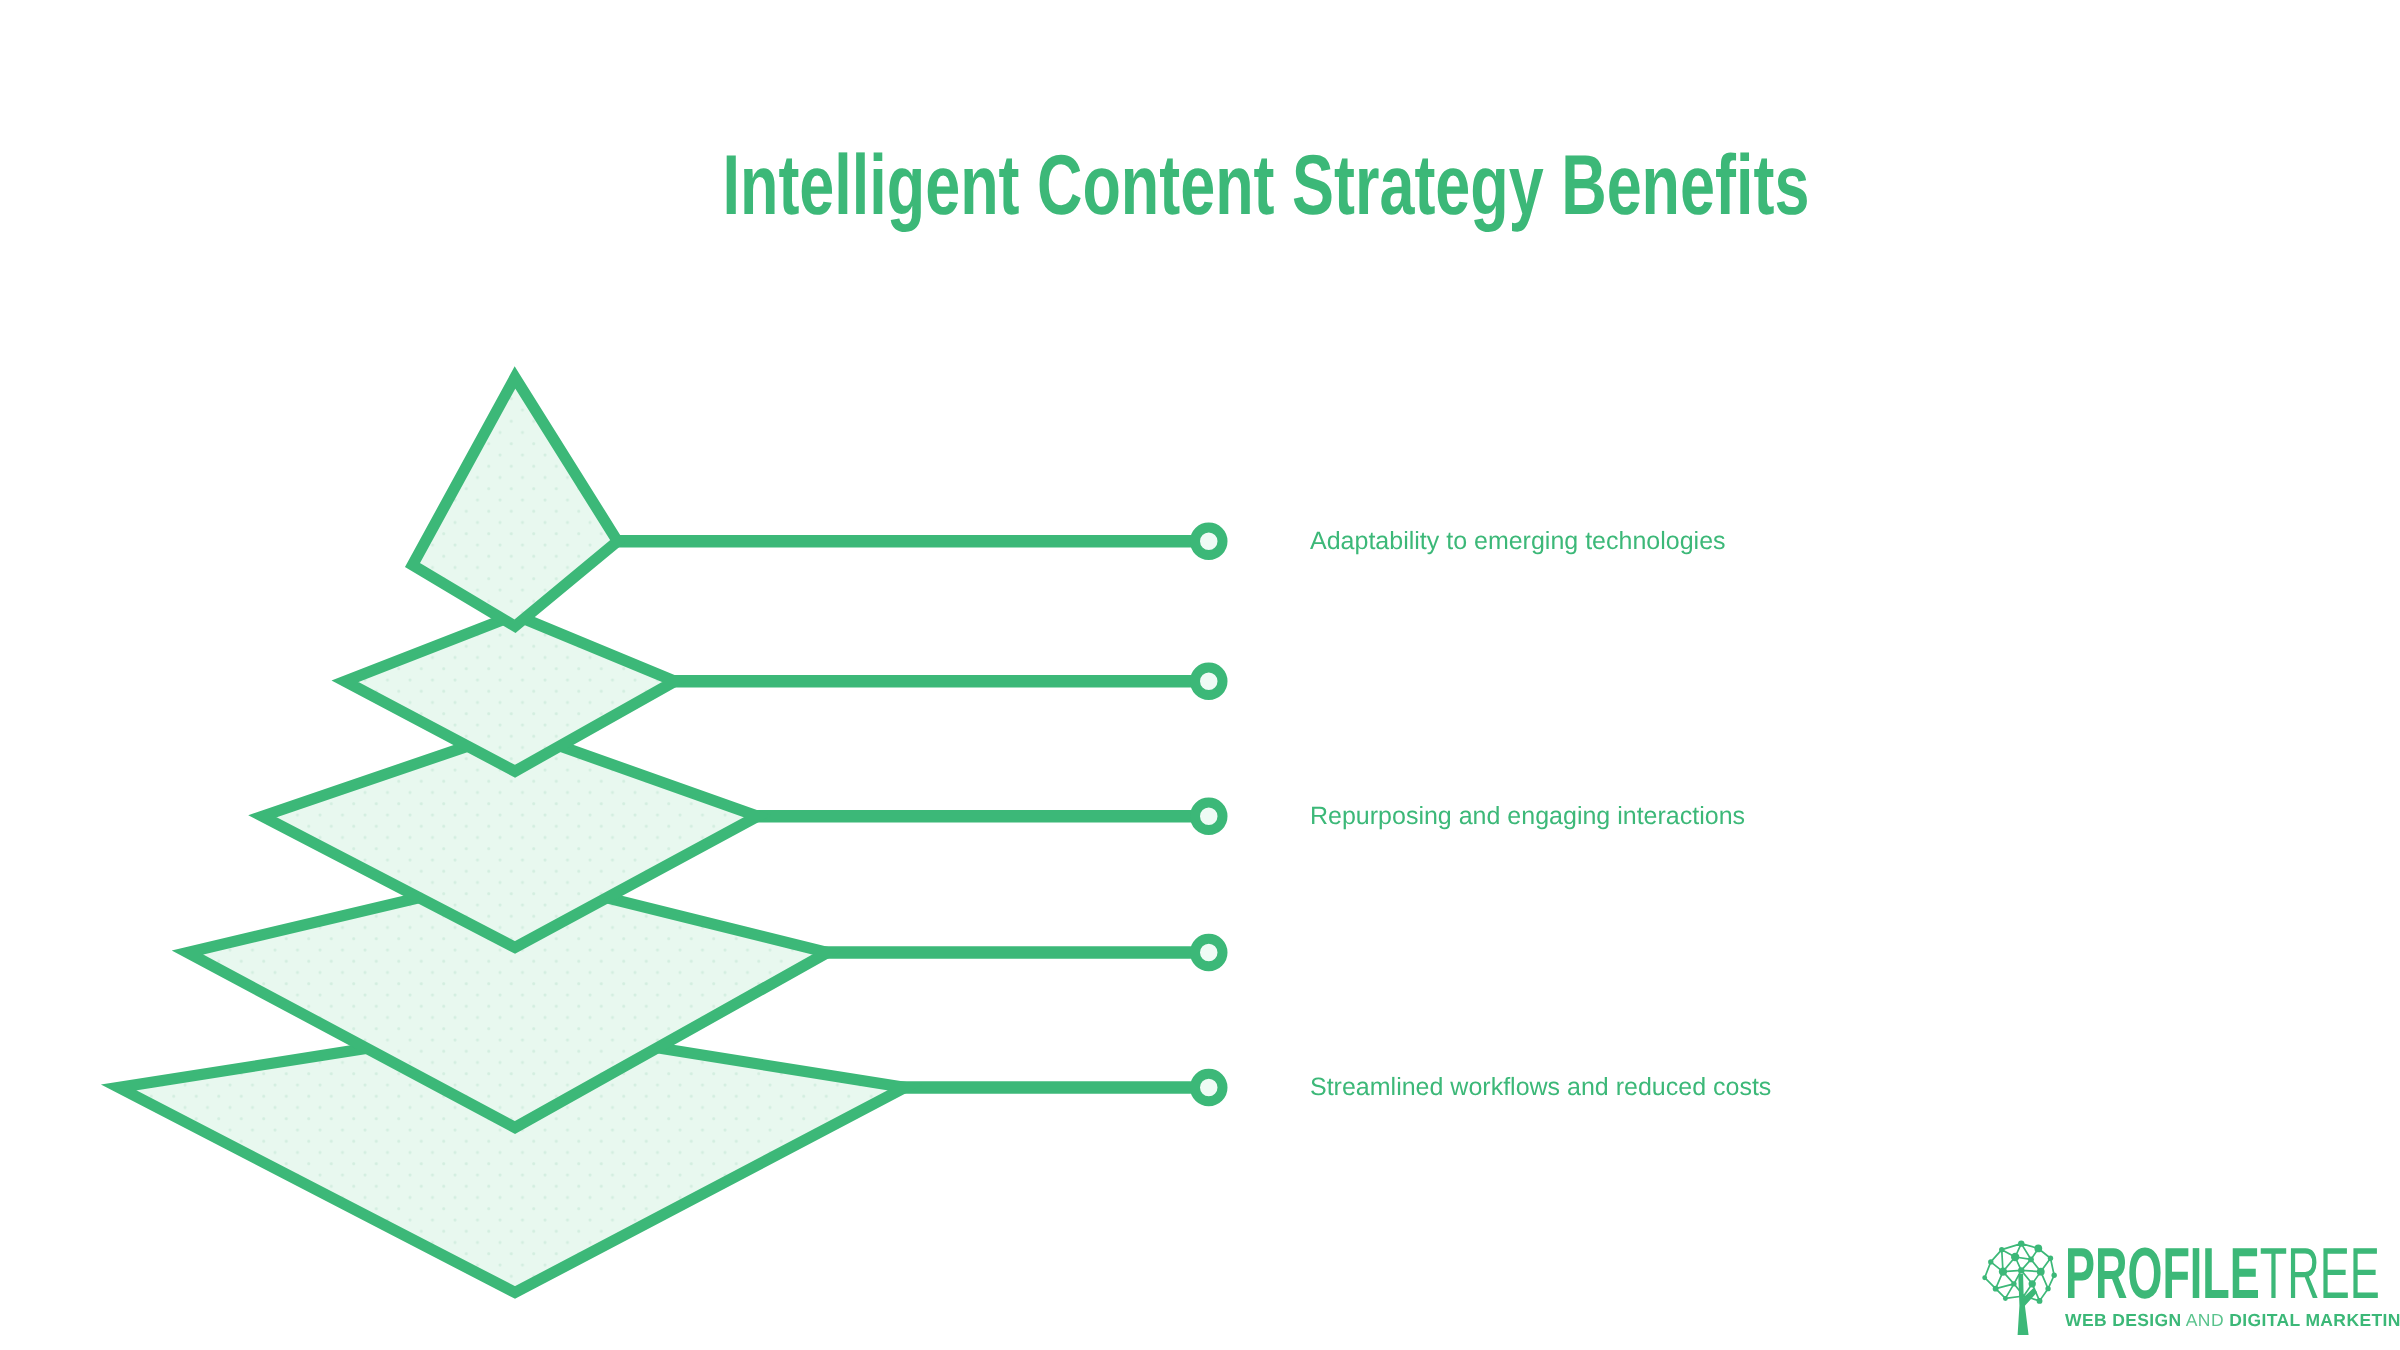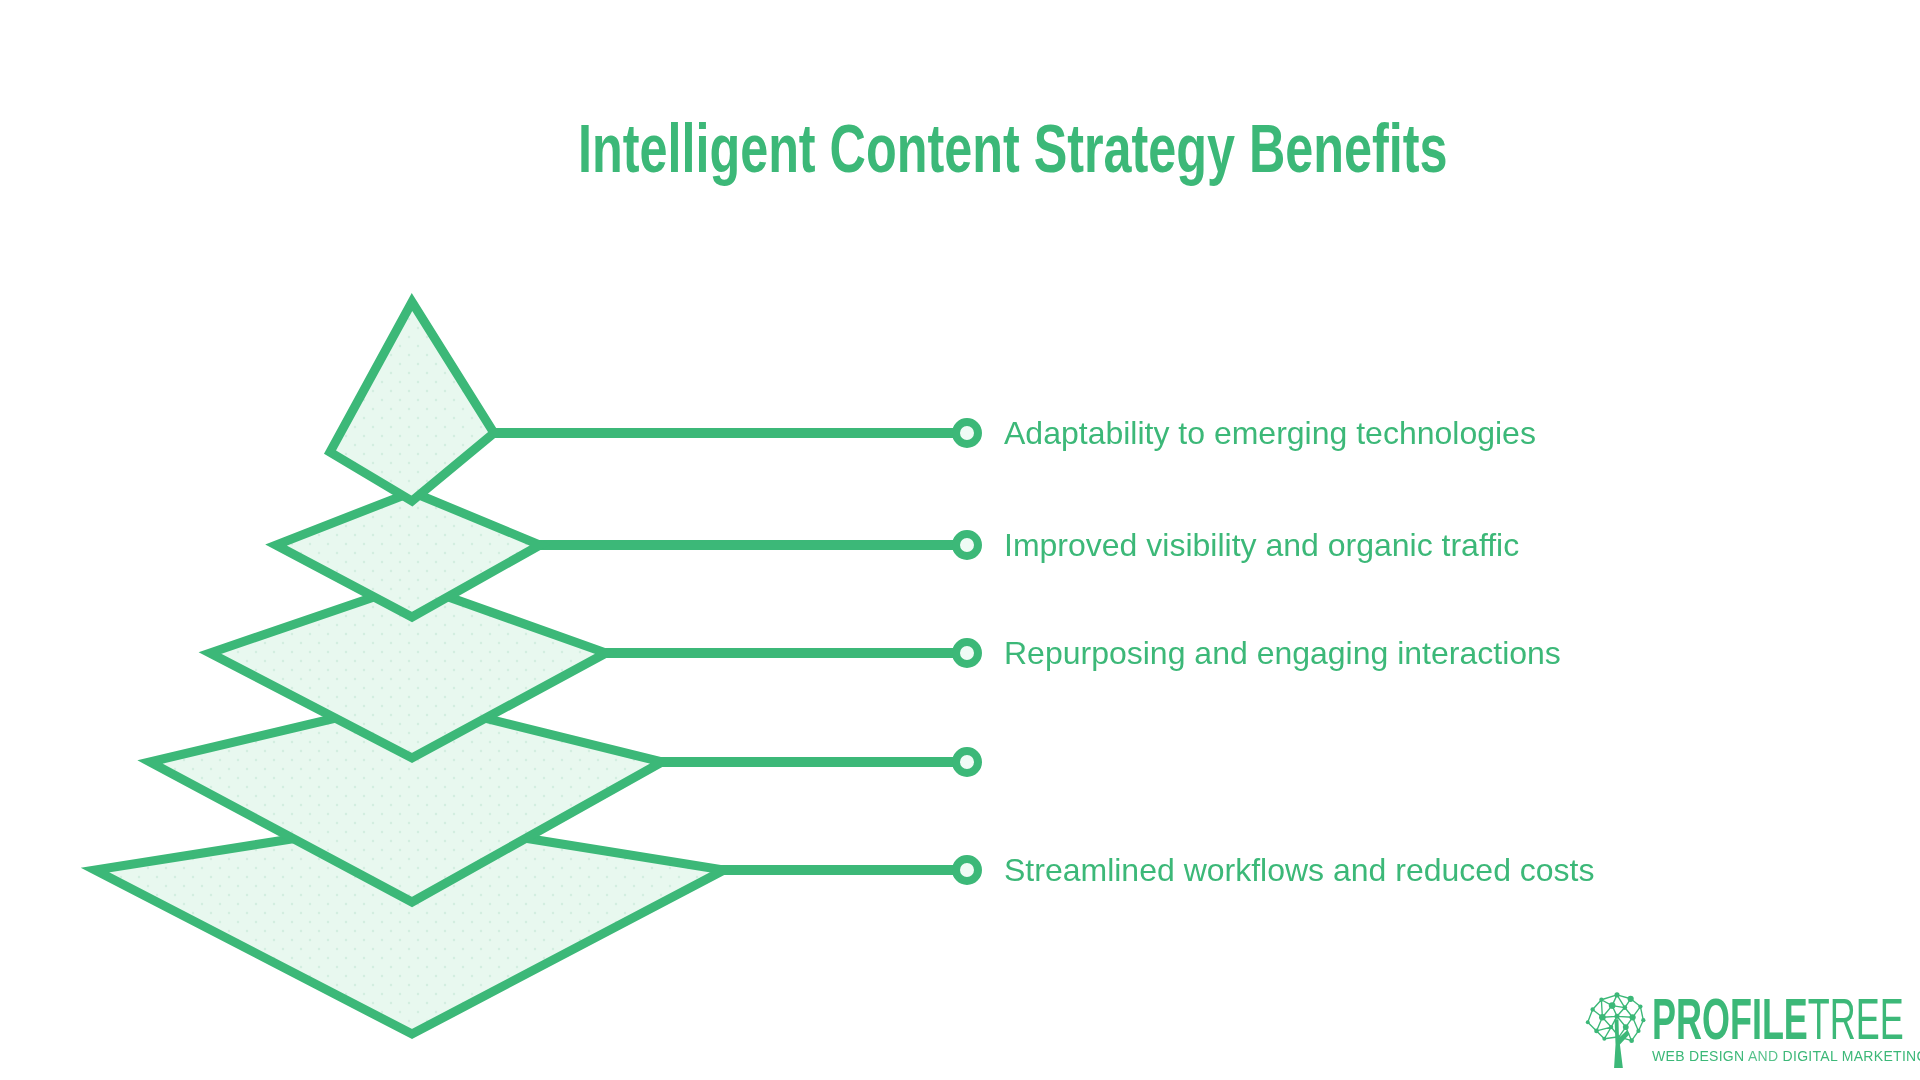--- a/index.html
+++ b/index.html
@@ -23,41 +23,41 @@
 
   .diagram{position:absolute;left:0;top:0;width:1920px;height:1080px;}
 
   .lvl{fill:url(#dotfill);stroke:var(--accent);stroke-width:9;stroke-linejoin:miter;}
   .conn{stroke:var(--accent);stroke-width:10;}
   .ring{fill:var(--ring-center);stroke:var(--accent);stroke-width:8;}
   .pat-bg{fill:var(--fill);}
   .pat-dot{fill:var(--fill-dot);}
 
   .benefit{
-    position:absolute;left:1004px;transform:translateY(-50%);
-    font-size:32px;color:var(--accent);white-space:nowrap;line-height:1.2;
+    position:absolute;left:1048px;transform:translateY(-50%);
+    font-size:20px;color:var(--accent);white-space:nowrap;line-height:1.2;
   }
 
   .logo{position:absolute;left:1584px;top:990px;display:flex;align-items:flex-start;}
   .logo-icon{width:66px;height:78px;flex:0 0 auto;}
   .logo-icon .node{fill:var(--accent);}
   .logo-icon .edge{stroke:var(--accent);stroke-width:1.4;fill:none;}
   .logo-icon .trunk{fill:var(--accent);}
   .logo-text{margin-left:2px;}
   .wordmark{
     font-size:58px;line-height:58px;color:var(--accent);white-space:nowrap;
     transform:scaleX(0.62);transform-origin:left top;letter-spacing:0;
   }
   .wm-bold{font-weight:700;}
   .wm-light{font-weight:400;}
   .tagline{
     font-size:14px;line-height:14px;color:var(--accent);white-space:nowrap;
     letter-spacing:0.3px;margin-top:1px;
   }
-  .tg-bold{font-weight:400;}
+  .tg-bold{font-weight:700;}
   .tg-light{font-weight:400;opacity:0.85;margin-top:32px;}
 </style>
 </head>
 <body>
 
 <div class="canvas">
 
   <h1 class="title">Intelligent Content Strategy Benefits</h1>
 
   <svg class="diagram" viewBox="0 0 1920 1080" xmlns="http://www.w3.org/2000/svg">
@@ -88,21 +88,20 @@
     <g>
       <circle class="ring" cx="967" cy="433" r="11"></circle>
       <circle class="ring" cx="967" cy="545" r="11"></circle>
       <circle class="ring" cx="967" cy="653" r="11"></circle>
       <circle class="ring" cx="967" cy="762" r="11"></circle>
       <circle class="ring" cx="967" cy="870" r="11"></circle>
     </g>
   </svg>
 
   <div class="benefit" style="top:433px">Adaptability to emerging technologies</div>
-  <div class="benefit" style="top:545px">Improved visibility and organic traffic</div>
   <div class="benefit" style="top:653px">Repurposing and engaging interactions</div>
   <div class="benefit" style="top:870px">Streamlined workflows and reduced costs</div>
 
   <div class="logo">
     <svg class="logo-icon" viewBox="0 0 66 80" xmlns="http://www.w3.org/2000/svg">
       <g class="edges">
         <path class="edge" d="M33,5 L17,10 M33,5 L47,9 M17,10 L8,20 M17,10 L28,16 M33,5 L28,16 M33,5 L41,18
                               M47,9 L41,18 M47,9 L57,17 M8,20 L3,33 M8,20 L18,28 M17,10 L18,28 M28,16 L18,28
                               M28,16 L33,27 M41,18 L33,27 M41,18 L49,28 M57,17 L49,28 M57,17 L60,31
                               M3,33 L12,42 M18,28 L12,42 M18,28 L27,38 M33,27 L27,38 M33,27 L42,38

